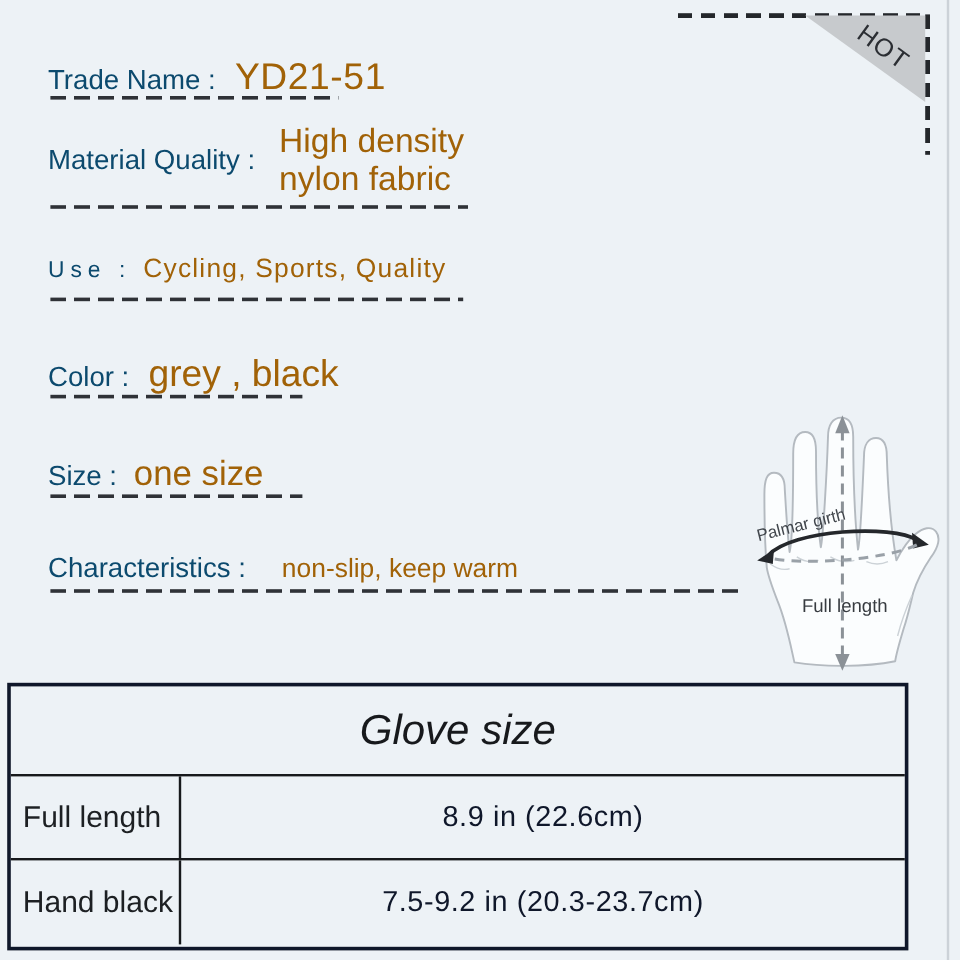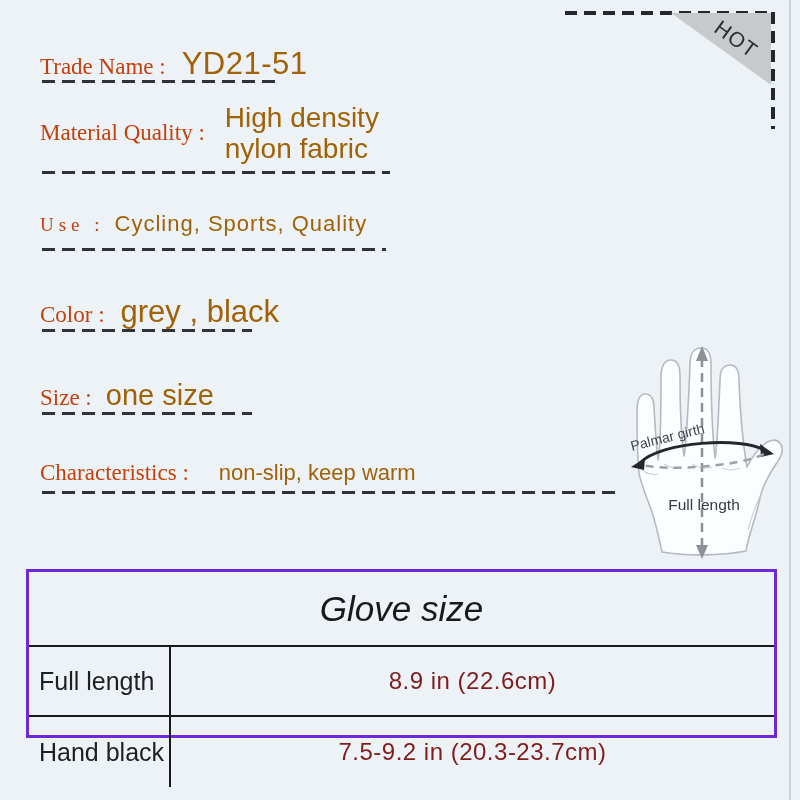--- a/index.html
+++ b/index.html
@@ -23,21 +23,21 @@
     background:repeating-linear-gradient(180deg,#24272b 0 12px,transparent 12px 19px);
   }
   .hot-badge { position:absolute; left:669px; top:12px; width:104px; height:75px; }
 
   
   .edge-line { position:absolute; left:789px; top:0; width:2px; height:800px; background:#ccd2d8; }
 
   
   .spec { position:absolute; left:40px; white-space:nowrap; }
   .spec-line { display:flex; align-items:baseline; }
-  .spec-label { font-size:23px; color:#c2410c;font-family:Liberation Serif, serif; }
+  .spec-label { font-size:23px; color:#0c4a6e; }
   .spec-value { font-size:30px; color:#a16207; }
 
   .spec-trade    { top:46px; }
   .spec-trade    .spec-value { margin-left:16px; font-size:31px; letter-spacing:.5px; }
 
   .spec-material { top:102px; }
   .spec-material .spec-line { align-items:center; }
   .spec-material .spec-value {
     margin-left:20px; font-size:28px; line-height:1.12;
     max-width:195px; white-space:normal;
@@ -66,38 +66,38 @@
   .u-use      { top:248px; width:344px; }
   .u-color    { top:329px; width:210px; }
   .u-size     { top:412px; width:210px; }
   .u-char     { top:491px; width:574px; }
 
   
   .hand-diagram { position:absolute; left:616px; top:334px; width:176px; height:232px; }
 
   
   .size-table {
-    position:absolute; left:26px; top:569px; width:751px; height:169px;
-    border:3px solid #6d28d9;
+    position:absolute; left:6px; top:569px; width:751px; height:223px;
+    border:3px solid #0f172a;
   }
   .st-header {
     height:75px; border-bottom:2px solid #17191c;
     display:flex; align-items:center; justify-content:center;
     font-size:35px; font-style:italic; color:#17191c;
   }
   .st-row { display:flex; height:70px; border-bottom:2px solid #17191c; }
   .st-row:last-child { border-bottom:none; height:70px; }
   .st-label {
     width:142px; border-right:2px solid #17191c;
     display:flex; align-items:center; padding-left:10px;
     font-size:25px; color:#1d2023;
   }
   .st-value {
     flex:1; display:flex; align-items:center; justify-content:center;
-    font-size:24px; color:#7f1d1d; letter-spacing:.5px;
+    font-size:24px; color:#0f172a; letter-spacing:.5px;
   }
 </style>
 </head>
 <body>
 
 <div class="stage">
 
   <div class="corner-dash-h"></div>
   <div class="corner-dash-v"></div>
   <svg class="hot-badge" viewBox="0 0 104 75">

